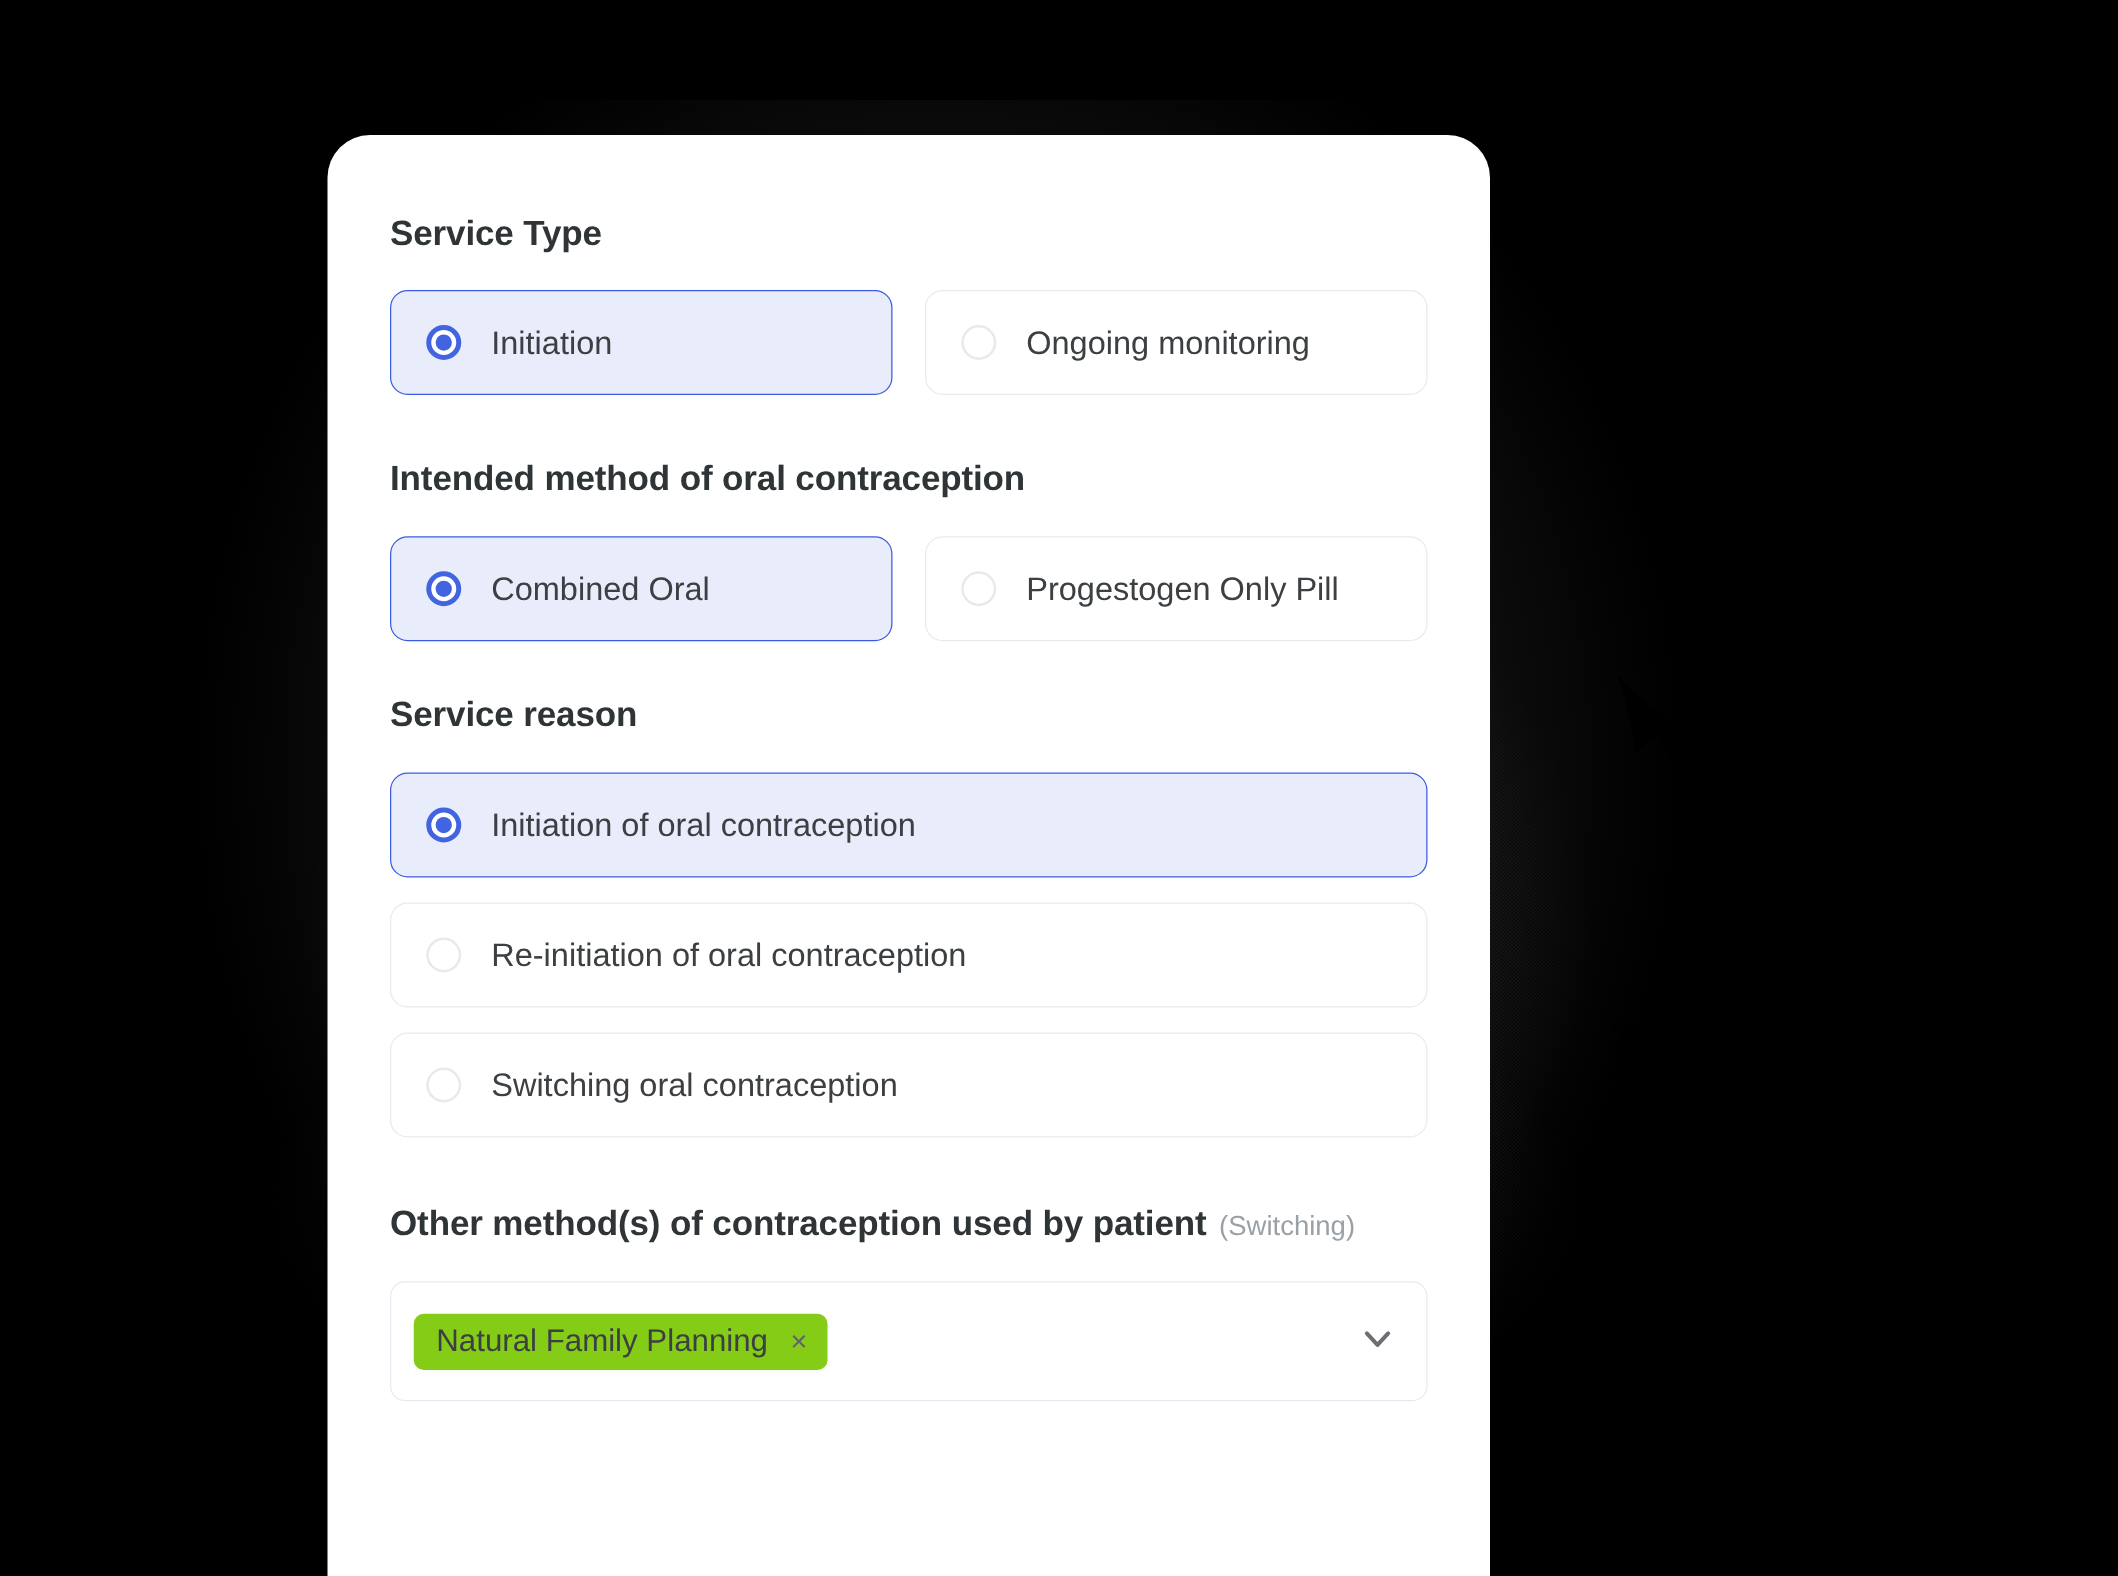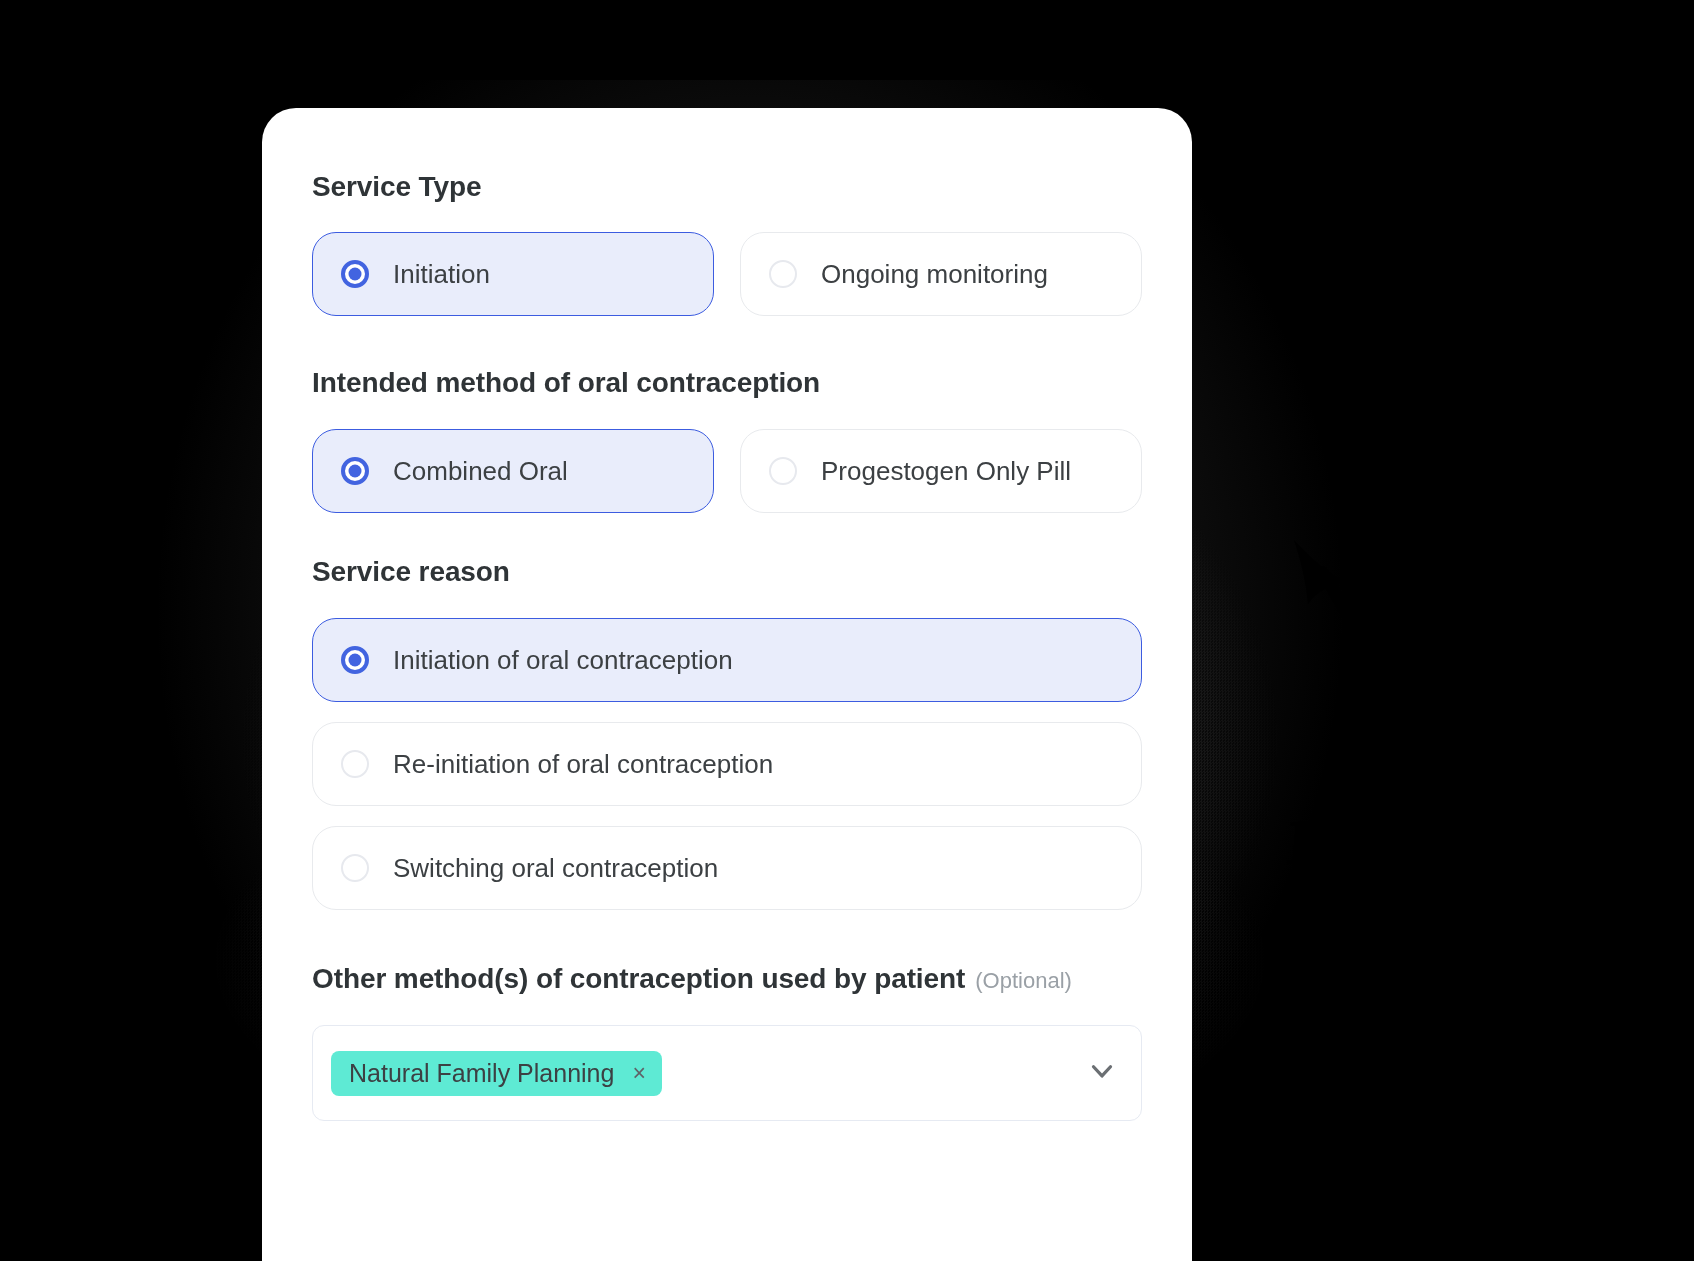--- a/index.html
+++ b/index.html
@@ -89,21 +89,21 @@
 
   
   .option-row { display: flex; gap: 26px; }
   .option-col { display: flex; flex-direction: column; gap: 20px; }
 
   .option {
     display: flex;
     align-items: center;
     gap: 24px;
     border: 1px solid #e8eaed;
-    border-radius: 24px;
+    border-radius: 14px;
     background: #ffffff;
     height: 84px;
     padding: 0 28px;
     cursor: pointer;
   }
   .option.half { flex: 1 1 0; }
   .option.full { width: 100%; }
 
   .option.selected {
     background: #e9edfb;
@@ -151,21 +151,21 @@
     align-items: center;
     padding: 0 22px 0 18px;
     gap: 12px;
     cursor: pointer;
   }
   .chips { display: flex; gap: 10px; flex: 1 1 auto; align-items: center; }
   .chip {
     display: inline-flex;
     align-items: center;
     gap: 18px;
-    background: #5eead4;
+    background: #84cc16;
     border-radius: 8px;
     padding: 10px 16px 10px 18px;
     font-size: 25px;
     color: #3c4043;
     line-height: 1;
     white-space: nowrap;
   }
   .chip .chip-x {
     font-size: 23px;
     color: #5f6368;
@@ -253,21 +253,21 @@
         </div>
         <div class="option full">
           <span class="radio"></span>
           <span class="option-label">Switching oral contraception</span>
         </div>
       </div>
     </div>
 
     <div class="section">
       <div class="field-label label-other">
-        <span>Other method(s) of contraception used by patient</span><span class="optional">(Optional)</span>
+        <span>Other method(s) of contraception used by patient</span><span class="optional">(Switching)</span>
       </div>
       <div class="multiselect">
         <div class="chips">
           <span class="chip">
             <span>Natural Family Planning</span>
             <span class="chip-x">×</span>
           </span>
         </div>
         <span class="chevron">
           <svg width="34" height="34" viewBox="0 0 24 24" fill="none" stroke="#6b6f73" stroke-width="2.3" stroke-linecap="round" stroke-linejoin="round">

